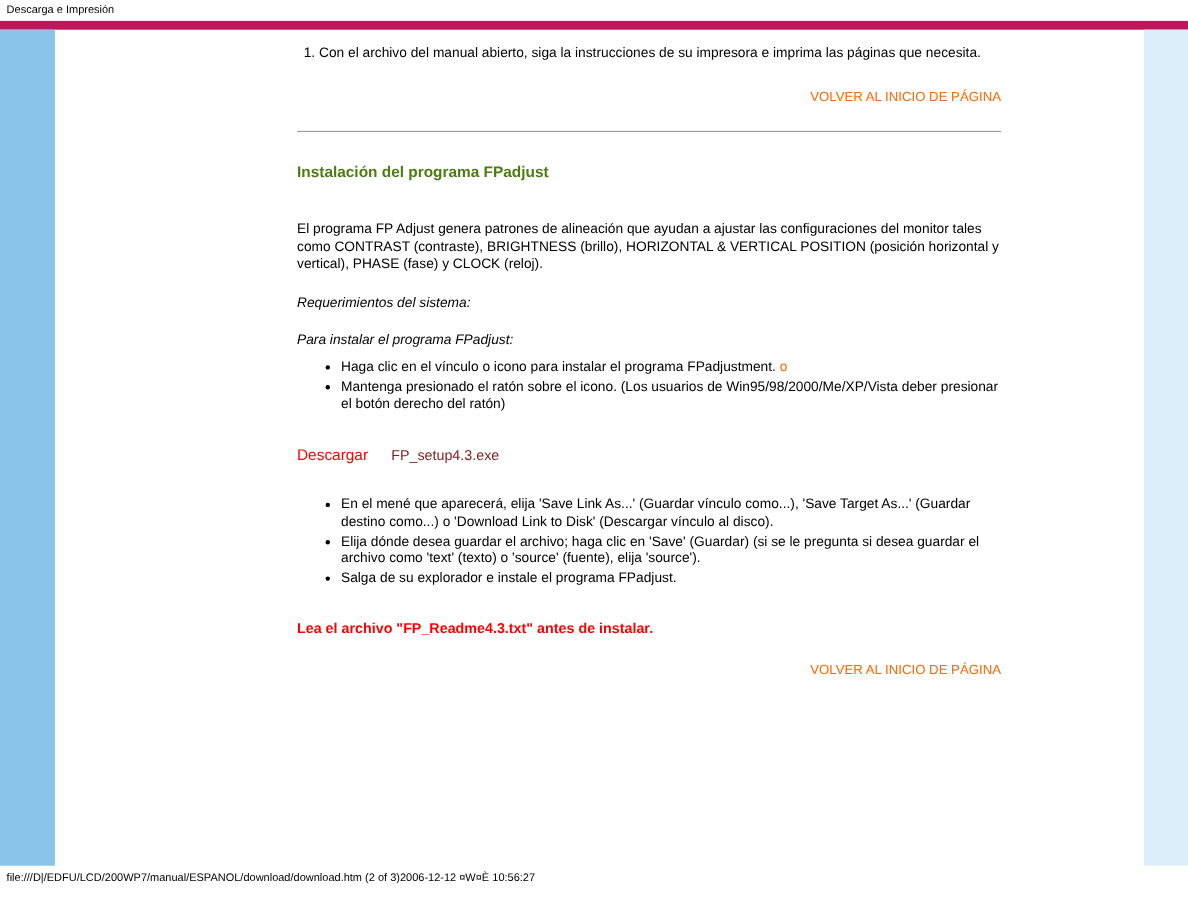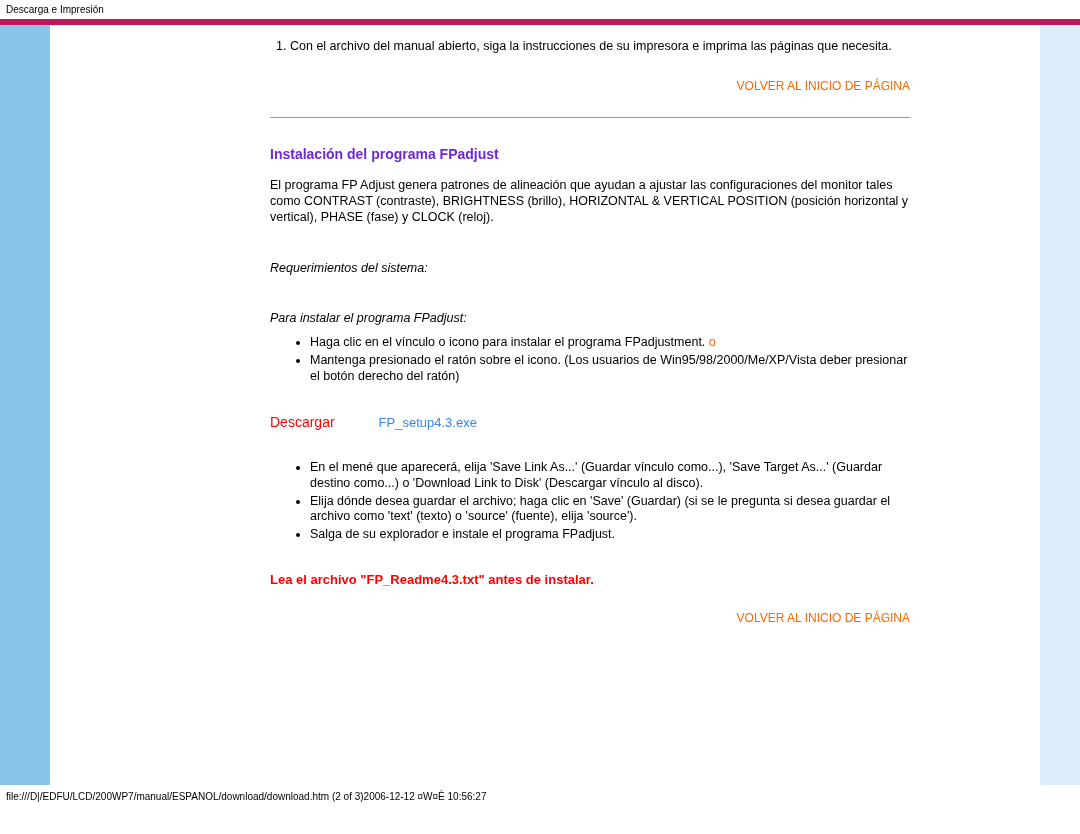--- a/index.html
+++ b/index.html
@@ -8,21 +8,21 @@
     font-family: Arial, Helvetica, sans-serif;
     font-size: 12.5px;
     background: #fff;
     color: #000;
   }
   .header-text {
     font-size: 10px;
     padding: 4px 6px;
   }
   .outer {
-    border-top: 6px solid #be185d;
+    border-top: 8px solid #be185d;
     margin: 0 0 0 0;
   }
   .container {
     display: flex;
     width: 100%;
     min-height: 760px;
   }
   .left-bar {
     width: 50px;
     background: #8ac4ea;
@@ -65,52 +65,52 @@
     color: #ff6600;
     font-size: 12px;
     margin: 24px 0 24px 0;
   }
   hr {
     border: none;
     border-top: 1px solid #999;
     margin: 10px 0 28px 0;
   }
   .h-blue {
-    color: #6d28d9;
+    color: #4d7c0f;
     font-weight: bold;
     font-size: 14px;
-    margin-bottom: 15px;
+    margin-bottom: 36px;
   }
   .para {
     line-height: 1.3;
     margin-bottom: 16px;
   }
   .italic {
     font-style: italic;
-    margin: 36px 0 10px 0;
+    margin: 20px 0 10px 0;
   }
   .link-inline-blue {
     color: #000000;
     font-style: italic;
   }
   .link-o {
     color: #ff6600;
   }
   .download-row {
     display: flex;
     align-items: baseline;
-    gap: 44px;
+    gap: 21px;
     margin: 30px 0 30px 0;
   }
   .red-label {
     color: #ff0000;
     font-size: 14px;
   }
   .blue-link {
-    color: #3b82f6;
+    color: #7f1d1d;
     font-size: 13px;
   }
   .red-bold {
     color: #ff0000;
     font-weight: bold;
     font-size: 13px;
     margin: 30px 0 10px 0;
   }
   .footer {
     font-size: 10px;

